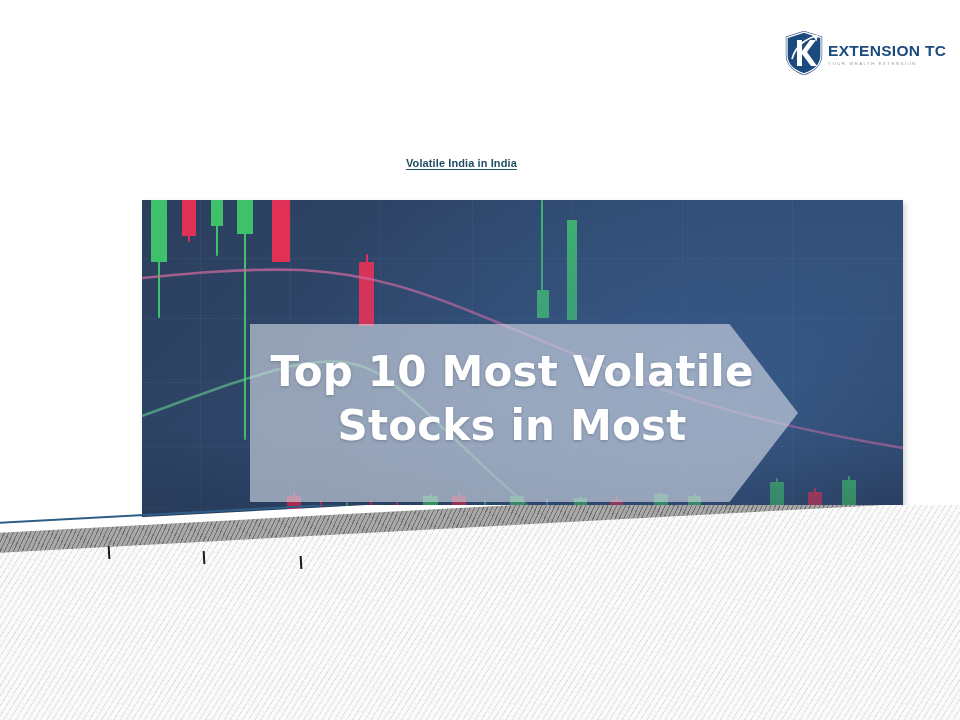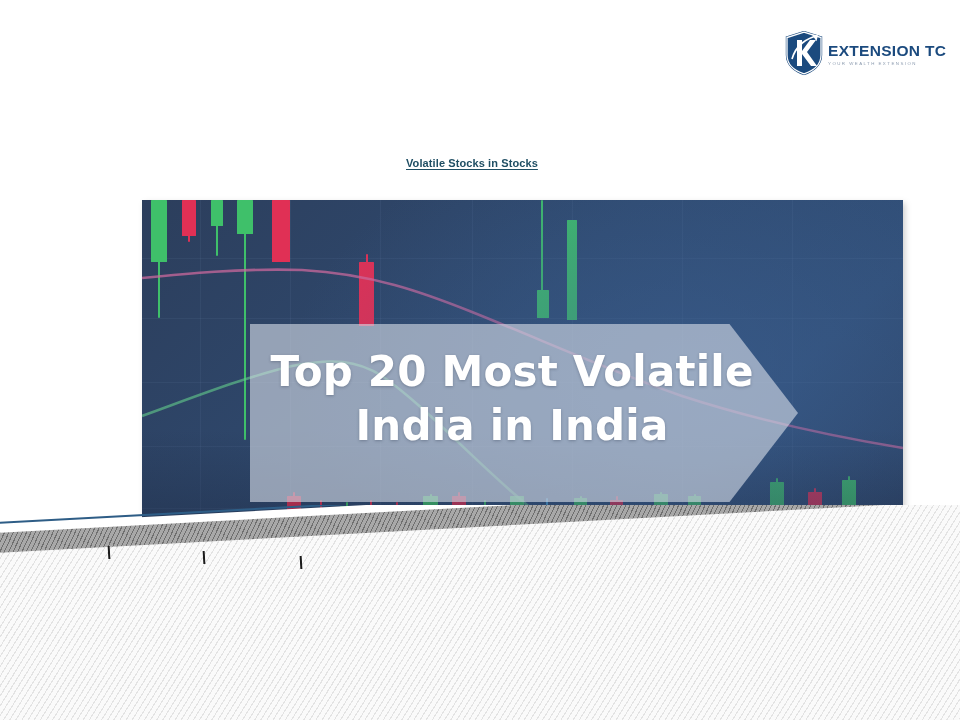--- a/index.html
+++ b/index.html
@@ -237,21 +237,21 @@
       <path d="M14 11 H19 V22 L27 11 H33 L24 23 L34 37 H28 L19 25 V37 H14 Z" fill="#ffffff"></path>
       <path d="M9 30 C13 16 24 9 34 7" fill="none" stroke="#ffffff" stroke-width="1.7"></path>
       <path d="M29 5.5 L35 6.3 L33.5 12.2 Z" fill="#ffffff"></path>
     </svg>
     <div class="logo-textblock">
       <div class="logo-word">EXTENSION TC</div>
       <div class="logo-tagline">YOUR WEALTH EXTENSION</div>
     </div>
   </div>
 
-  <a class="link-caption" href="#">Volatile Stocks in Stocks</a>
+  <a class="link-caption" href="#">Volatile India in India</a>
 
   <div class="picture-shadow"></div>
 
   <div class="picture">
 
     <div class="grid-h" style="top:58px"></div>
     <div class="grid-h" style="top:118px"></div>
     <div class="grid-h" style="top:182px"></div>
     <div class="grid-h" style="top:246px"></div>
     <div class="grid-h" style="top:308px"></div>
@@ -348,22 +348,22 @@
     <div class="pic-vignette"></div>
 
     <div style="position:absolute; left:108px; top:124px; width:548px; height:178px;
                 background:rgba(213,219,231,0.62);
                 clip-path:polygon(0 0, 87.5% 0, 100% 50%, 87.5% 100%, 0 100%);"></div>
 
     <div style="position:absolute; left:120px; top:145px; width:500px; text-align:center;
                 color:#ffffff; font-family:'DejaVu Sans', sans-serif; font-weight:700;
                 font-size:42px; line-height:1.28; letter-spacing:0.2px;
                 text-shadow:0 1px 3px rgba(30,40,60,0.30);">
-      <span>Top 20 Most Volatile</span>
-      <span class="banner-line2">India in India</span>
+      <span>Top 10 Most Volatile</span>
+      <span class="banner-line2">Stocks in Most</span>
     </div>
   </div>
 
   <div class="right-lightband"></div>
   <div class="right-blackbox"></div>
   <div class="right-blueslip"></div>
 
   <div class="deco-band">
     <div class="deco-hatch"></div>
     <div class="deco-grayedge"></div>

